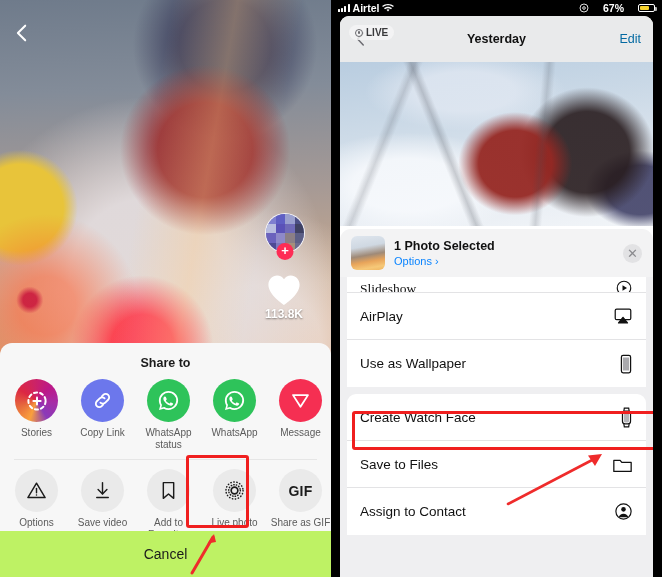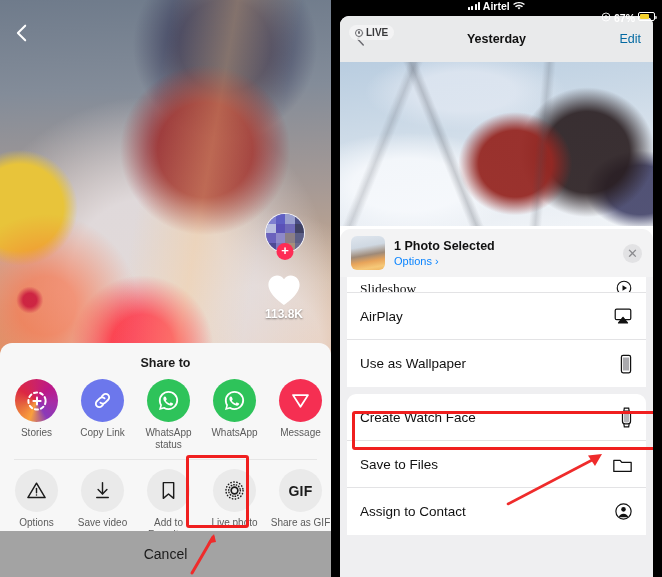--- a/index.html
+++ b/index.html
@@ -70,33 +70,33 @@
 
   .divider { height:1px; background:#e6e6e6; margin:9px 14px 0; }
 
   .icon-row.row2 { padding-top:9px; padding-left:6px; gap:5px; }
   .grey-circle { background:#eaeaea; }
 
   .hl-box { position:absolute; border:3px solid #f01f1f; border-radius:3px; pointer-events:none; z-index:20; }
   #hl-live { left:186px; top:455px; width:63px; height:73px; }
 
   .cancel-row { position:absolute; left:0; right:0; bottom:0; height:46px;
-    display:flex; align-items:center; justify-content:center; background:#a3a3a3; }
+    display:flex; align-items:center; justify-content:center; background:#bef264; }
   .cancel-txt { font-size:14px; color:#1b1b1b; }
 
   .arrow-svg { position:absolute; z-index:25; pointer-events:none; }
 
   
   .panel-right { position:relative; width:331px; height:577px; background:#000; overflow:hidden; }
 
   .status-bar { position:relative; height:16px; background:#000; color:#fff;
-    display:flex; align-items:center; padding:0 7px; font-size:10.5px; font-weight:700; z-index:5;flex-direction:column; }
+    display:flex; align-items:center; padding:0 7px; font-size:10.5px; font-weight:700; z-index:5; }
   .sb-left { display:flex; align-items:center; gap:3px; }
   .sb-center { position:absolute; left:0; right:0; text-align:center; font-size:11px; font-weight:700; }
-  .sb-right { margin-left:auto; display:flex; align-items:flex-start; gap:3px; z-index:2; }
+  .sb-right { margin-left:auto; display:flex; align-items:center; gap:14px; z-index:2; }
   .bars { display:flex; align-items:flex-end; gap:1.2px; height:8px; }
   .bars i { width:2px; background:#fff; border-radius:.5px; display:block; }
   .batt { width:17px; height:8.5px; border:1px solid #fff; border-radius:2px; position:relative; padding:1px; }
   .batt::after { content:""; position:absolute; right:-3px; top:2.5px; width:1.6px; height:3.5px;
     background:rgba(255,255,255,.7); border-radius:0 1px 1px 0; }
   .batt i { display:block; height:100%; width:67%; background:#f6d32d; border-radius:1px; }
 
   .phone-screen { position:absolute; left:9px; right:9px; top:16px; bottom:0;
     background:#fff; border-radius:9px 9px 0 0; overflow:hidden; }
 

